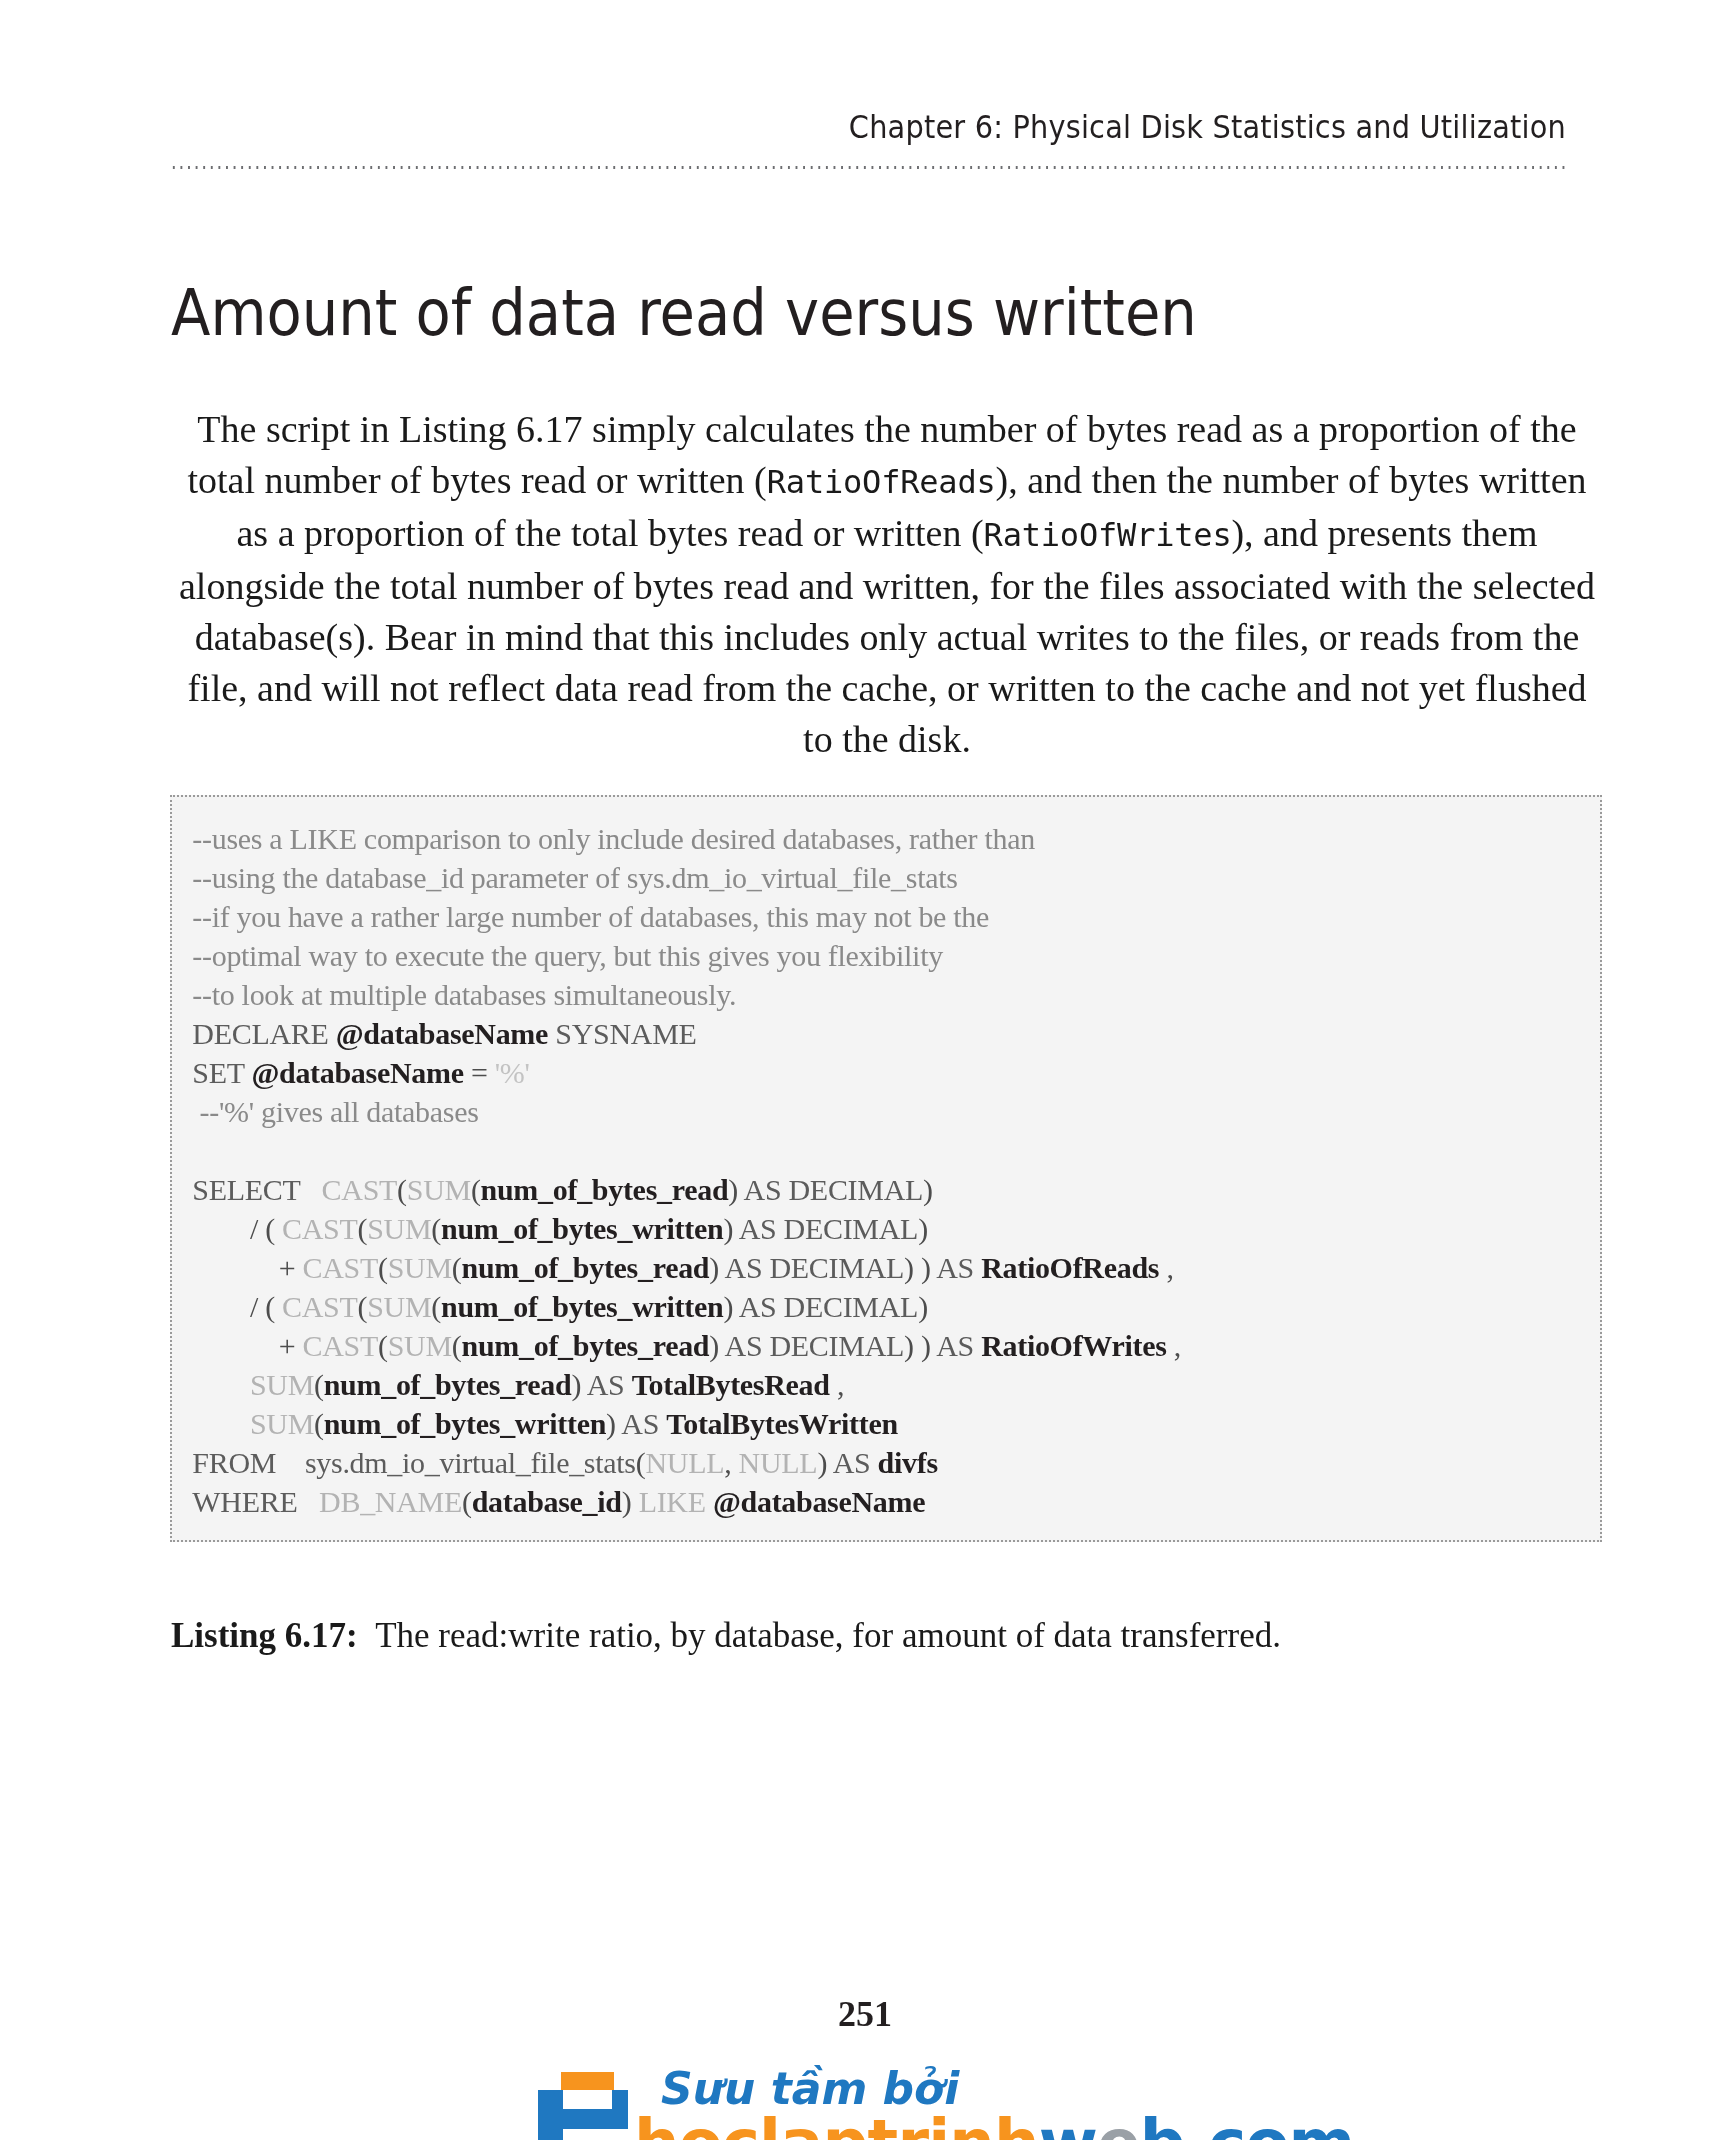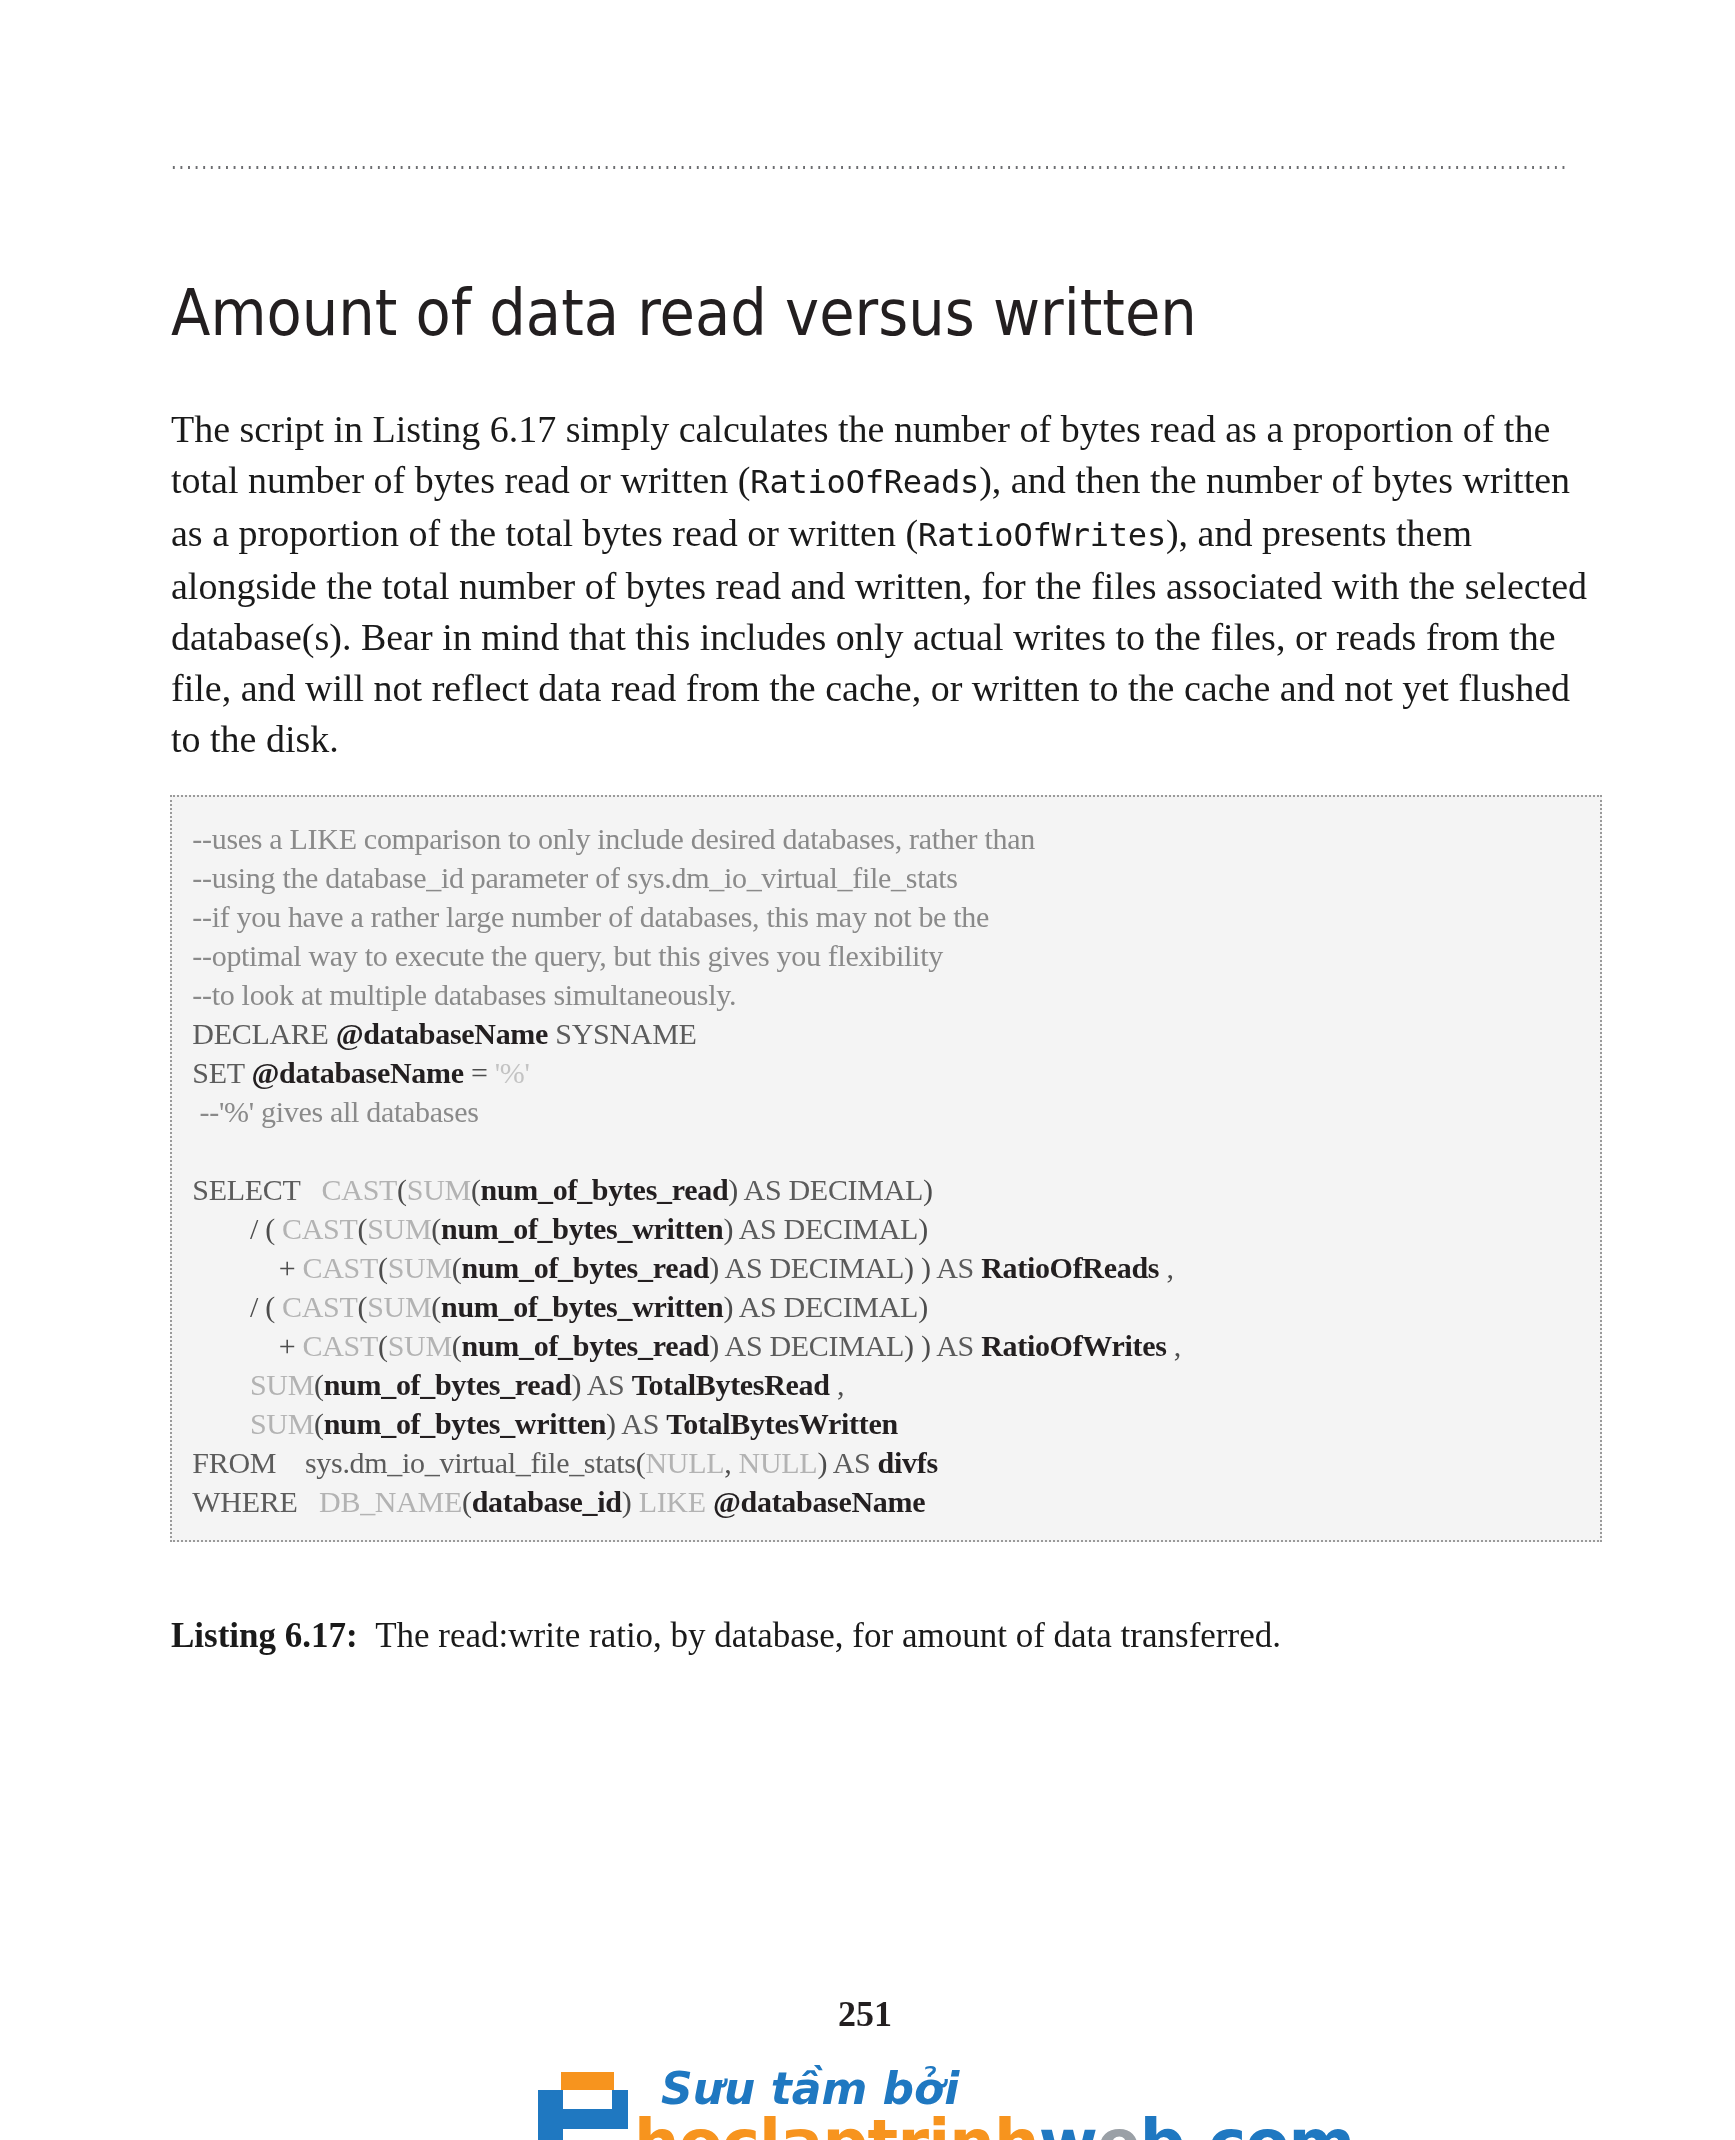--- a/index.html
+++ b/index.html
@@ -64,21 +64,21 @@
   
   .body-copy {
     position: absolute;
     left: 171px;
     top: 366px;
     width: 1432px;
     font-family: "Liberation Serif", serif;
     font-size: 38px;
     line-height: 51px;
     color: #1a1a1a;
-    text-align: left;
+    text-align: center;
   }
   .body-copy .mono {
     font-family: "DejaVu Sans Mono", "Liberation Mono", monospace;
     font-size: 32px;
     letter-spacing: -0.2px;
   }
 
   
   .code-block {
     position: absolute;
@@ -203,20 +203,21 @@
   }
   .wm-orange { color: #f7941e; }
   .wm-blue   { color: #1f78c1; }
   .wm-gray   { color: #9aa0a6; }
 </style>
 </head>
 <body>
 
 <div class="page">
 
+  <div class="running-head">Chapter 6: Physical Disk Statistics and Utilization</div>
   <div class="head-rule"></div>
 
   <h1 class="section-heading">Amount of data read versus written</h1>
 
   <p class="body-copy"><span>The script in Listing 6.17 simply calculates the number of bytes read as a proportion of the total number of bytes read or written (</span><span class="mono">RatioOfReads</span><span>), and then the number of bytes written as a proportion of the total bytes read or written (</span><span class="mono">RatioOfWrites</span><span>), and presents them alongside the total number of bytes read and written, for the files associated with the selected database(s). Bear in mind that this includes only actual writes to the files, or reads from the file, and will not reflect data read from the cache, or written to the cache and not yet flushed to the disk.</span></p>
 
   <div class="code-block">
     <div class="code-line"><span class="cmt">--uses a LIKE comparison to only include desired databases, rather than</span></div>
     <div class="code-line"><span class="cmt">--using the database_id parameter of sys.dm_io_virtual_file_stats</span></div>
     <div class="code-line"><span class="cmt">--if you have a rather large number of databases, this may not be the</span></div>

